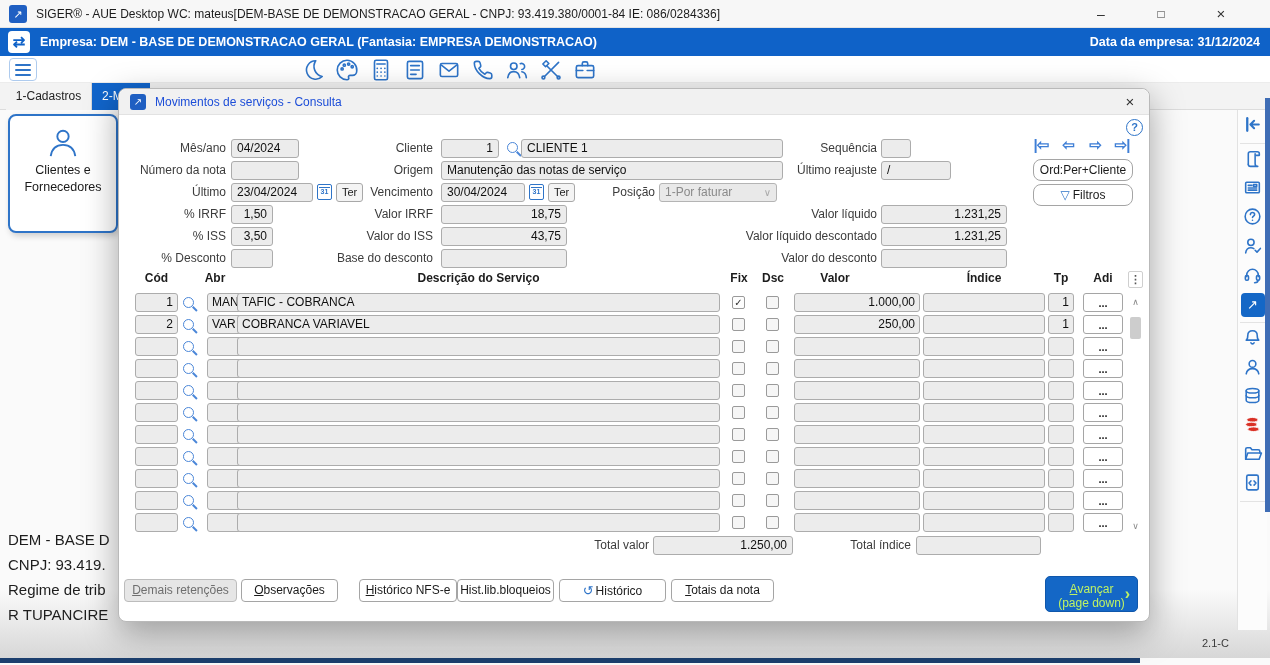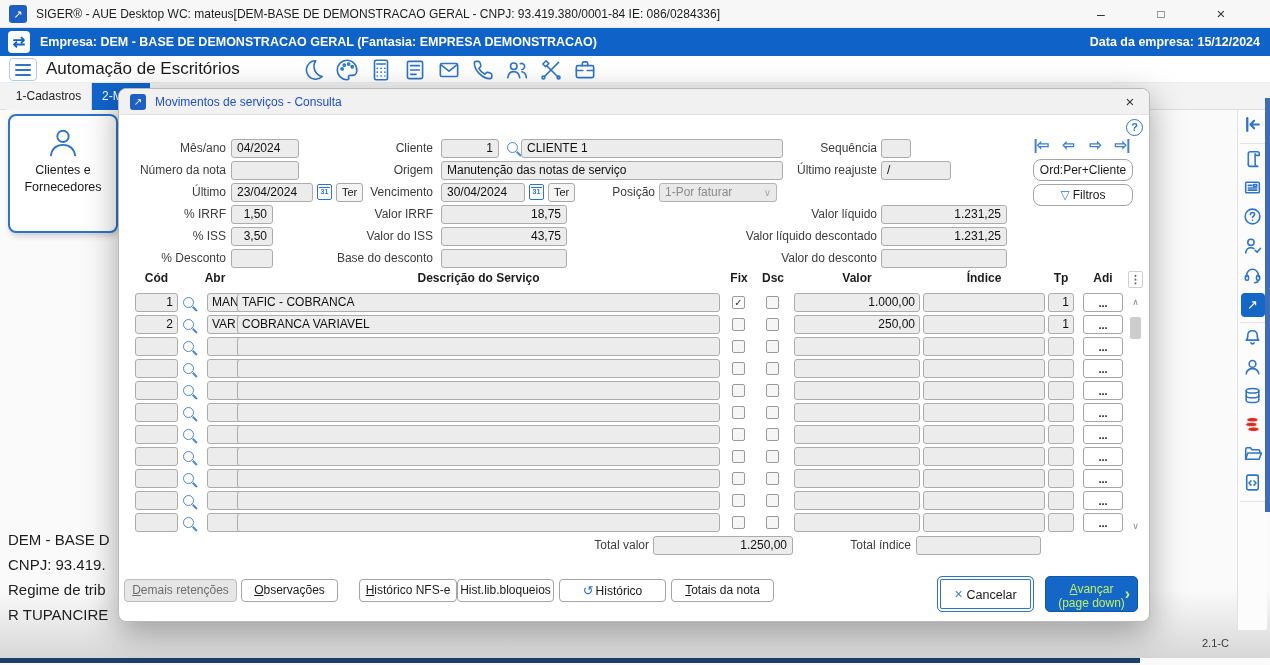--- a/index.html
+++ b/index.html
@@ -159,30 +159,29 @@
     <span class="appicon">↗</span>
     <span class="wtitle">SIGER® - AUE Desktop WC: mateus[DEM-BASE DE DEMONSTRACAO GERAL - CNPJ: 93.419.380/0001-84 IE: 086/0284336]</span>
     <span class="wctl min">–</span>
     <span class="wctl max">□</span>
     <span class="wctl cls">×</span>
   </div>
 
   <div class="companybar">
     <span class="xchgbox">⇄</span>
     <span class="companytext">Empresa: DEM - BASE DE DEMONSTRACAO GERAL (Fantasia: EMPRESA DEMONSTRACAO)</span>
-    <span class="companydate">Data da empresa: 15/12/2024</span>
+    <span class="companydate">Data da empresa: 31/12/2024</span>
   </div>
 
   <div class="toolbar">
     <span class="hamb">
         <i></i>
         <i></i>
         <i></i>
       </span>
-    <span class="modname">Automação de Escritórios</span>
     <span class="tico" style="left:300px">
       <svg viewBox="0 0 24 24">
           <path d="M14.5 3.5a8.5 8.5 0 1 0 6 14.5 9.5 9.5 0 0 1-6-14.5z"></path>
         </svg></span>
     <span class="tico" style="left:334px">
       <svg viewBox="0 0 24 24">
           <path d="M12 3a9 9 0 0 0 0 18c1.5 0 2-1 1.5-2s0-2 1.5-2H17a4 4 0 0 0 4-4 9 9 0 0 0-9-10z"></path>
           <circle cx="7.5" cy="11" r="1"></circle>
           <circle cx="9.5" cy="7.5" r="1"></circle>
           <circle cx="13.5" cy="6.5" r="1"></circle>
@@ -409,21 +408,21 @@
     <span class="lbl" style="left:560px;top:160px;width:198px">Valor do desconto</span>
     <div class="inp num" style="left:762px;top:160px;width:126px"></div>
 
     <div class="grid">
       <div class="ghead">
         <span style="left:2px;width:43px">Cód</span>
         <span style="left:63px;width:38px">Abr</span>
         <span style="left:104px;width:483px">Descrição do Serviço</span>
         <span style="left:592px;width:28px">Fix</span>
         <span style="left:626px;width:28px">Dsc</span>
-        <span style="left:661px;width:126px">Valor</span>
+        <span style="left:639px;width:126px">Valor</span>
         <span style="left:790px;width:122px">Índice</span>
         <span style="left:911px;width:34px">Tp</span>
         <span style="left:950px;width:40px">Adi</span>
         <span class="gmenu">⋮</span>
       </div>
       <div class="gbody">
           <div class="grow">
             <div class="cell num c-cod">1</div>
             <span class="lens c-lens"></span>
             <div class="cell c-abr">MAN</div>
@@ -566,21 +565,20 @@
     <span class="lbl" style="left:680px;top:447px;width:112px">Total índice</span>
     <div class="inp num" style="left:797px;top:447px;width:125px"></div>
 
     <button class="fbtn u1 disabled" style="left:5px;width:113px">Demais retenções</button>
     <button class="fbtn u1" style="left:122px;width:97px">Observações</button>
     <button class="fbtn u1" style="left:240px;width:98px">Histórico NFS-e</button>
     <button class="fbtn" style="left:338px;width:97px">Hist.lib.bloqueios</button>
     <button class="fbtn" style="left:440px;width:107px"><span class="histicon">↺</span><span>Histórico</span></button>
     <button class="fbtn u1" style="left:552px;width:103px">Totais da nota</button>
 
-    <button class="cancelbtn"><span class="x">×</span><span>Cancelar</span></button>
     <button class="advbtn">
       <span class="l1">Avançar</span>
       <span class="l2">(page down)</span>
       <span class="chev">›</span>
     </button>
   </div>
 
 </div>
 
 </body></html>

